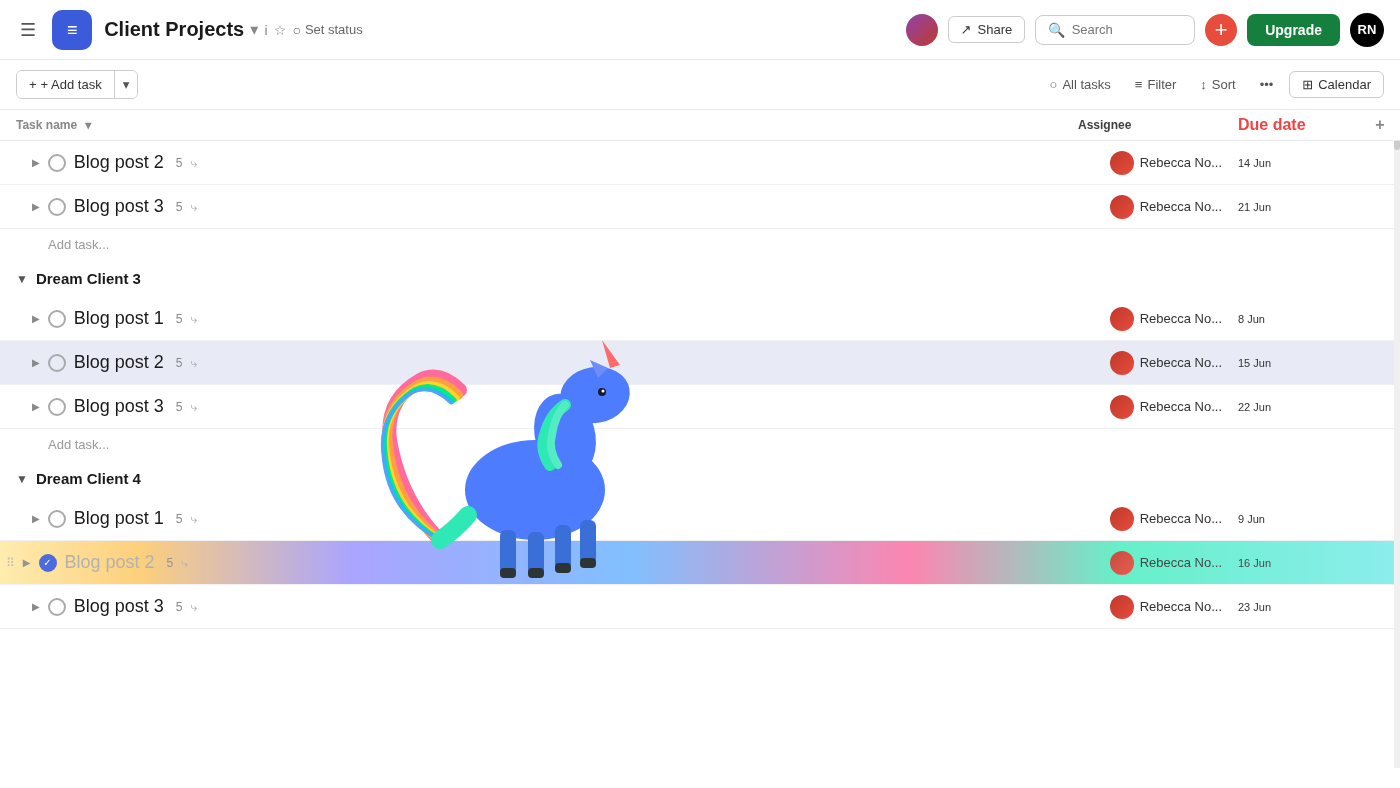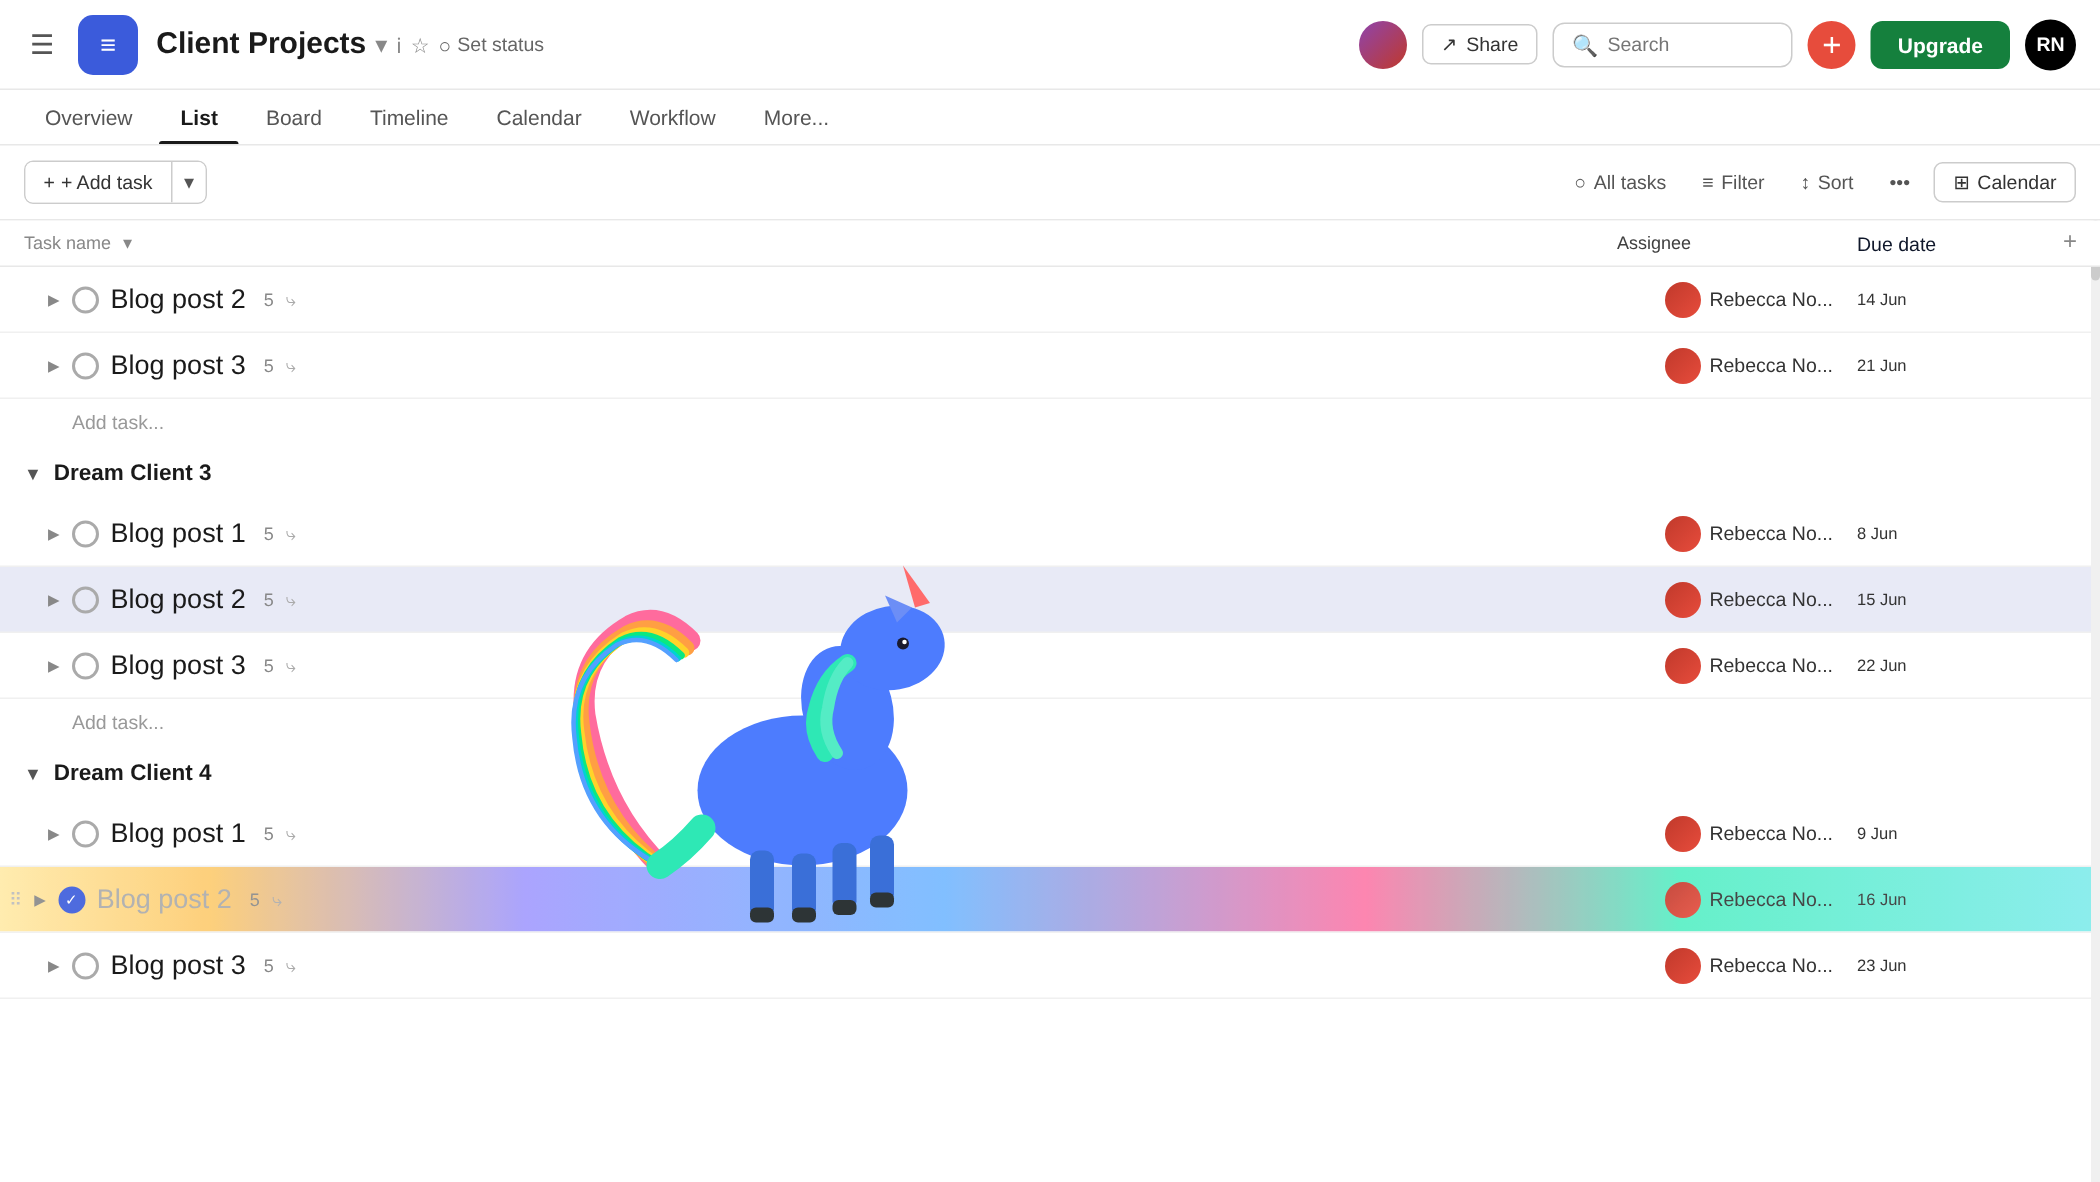--- a/index.html
+++ b/index.html
@@ -33,24 +33,24 @@
     .toolbar { display: flex; align-items: center; padding: 10px 16px; border-bottom: 1px solid #e8e8e8; gap: 10px; }
     .add-task-btn { display: flex; align-items: center; gap: 0; border: 1px solid #ccc; border-radius: 6px; overflow: hidden; cursor: pointer; }
     .add-task-main { padding: 6px 12px; background: #fff; border: none; font-size: 13px; color: #333; cursor: pointer; display: flex; align-items: center; gap: 4px; }
     .add-task-dropdown { padding: 6px 8px; background: #fff; border: none; border-left: 1px solid #ccc; cursor: pointer; color: #555; }
     .toolbar-right { margin-left: auto; display: flex; align-items: center; gap: 8px; }
     .toolbar-btn { display: flex; align-items: center; gap: 5px; border: none; background: none; color: #555; font-size: 13px; cursor: pointer; padding: 5px 8px; border-radius: 5px; }
     .customize-btn { display: flex; align-items: center; gap: 5px; border: 1px solid #ccc; border-radius: 6px; padding: 5px 12px; background: #fff; cursor: pointer; font-size: 13px; color: #333; }
 
     
     .table-container { display: flex; flex-direction: column; height: calc(100vh - 130px); overflow-y: auto; position: relative; }
-    .table-header { display: flex; align-items: center; border-bottom: 1px solid #e8e8e8; padding: 6px 0; background: #fff; position: sticky; top: 0; z-index: 10; }
+    .table-header { display: flex; align-items: center; border-bottom: 1px solid #e8e8e8; padding: 6px 0; background: #fff; position: sticky; top: 0; z-index: 10; font-weight: bold; }
     .col-task-name { flex: 1; padding: 0 16px; font-size: 12px; color: #888; display: flex; align-items: center; gap: 4px; }
     .col-assignee { width: 160px; font-size: 12px; color: #404040; padding: 0 8px; }
-    .col-due-date { width: 130px; font-size: 13px; color: #0f172a; padding: 0 8px; }
+    .col-due-date { width: 130px; font-size: 16px; color: #ef4444; padding: 0 8px; }
     .col-add { width: 40px; font-size: 16px; color: #888; text-align: center; cursor: pointer; }
     .col-arrow { color: #888; font-size: 12px; cursor: pointer; margin-left: 4px; }
 
     
     .section-header { display: flex; align-items: center; padding: 10px 16px; gap: 8px; background: #fff; }
     .section-toggle { color: #555; cursor: pointer; font-size: 12px; }
     .section-title { font-weight: 600; font-size: 15px; color: #1a1a1a; cursor: pointer; }
 
     .task-row { display: flex; align-items: center; border-bottom: 1px solid #f0f0f0; min-height: 44px; cursor: pointer; }
     .task-row.highlighted { background: #e8eaf6; }
@@ -114,29 +114,20 @@
       <div class="search-box">
         <span style="color:#888;">🔍</span>
         <input type="text" placeholder="Search" style="">
       </div>
       <button class="add-btn">+</button>
       <button class="upgrade-btn">Upgrade</button>
       <div class="user-avatar">RN</div>
     </div>
   </div>
 
-  <div class="nav-tabs">
-    <button class="nav-tab">Overview</button>
-    <button class="nav-tab active">List</button>
-    <button class="nav-tab">Board</button>
-    <button class="nav-tab">Timeline</button>
-    <button class="nav-tab">Calendar</button>
-    <button class="nav-tab">Workflow</button>
-    <button class="nav-tab">More...</button>
-  </div>
 
   <div class="toolbar">
     <div class="add-task-btn">
       <button class="add-task-main">
         <span>+</span>
         <span>+ Add task</span>
       </button>
       <button class="add-task-dropdown">▾</button>
     </div>
     <div class="toolbar-right">

